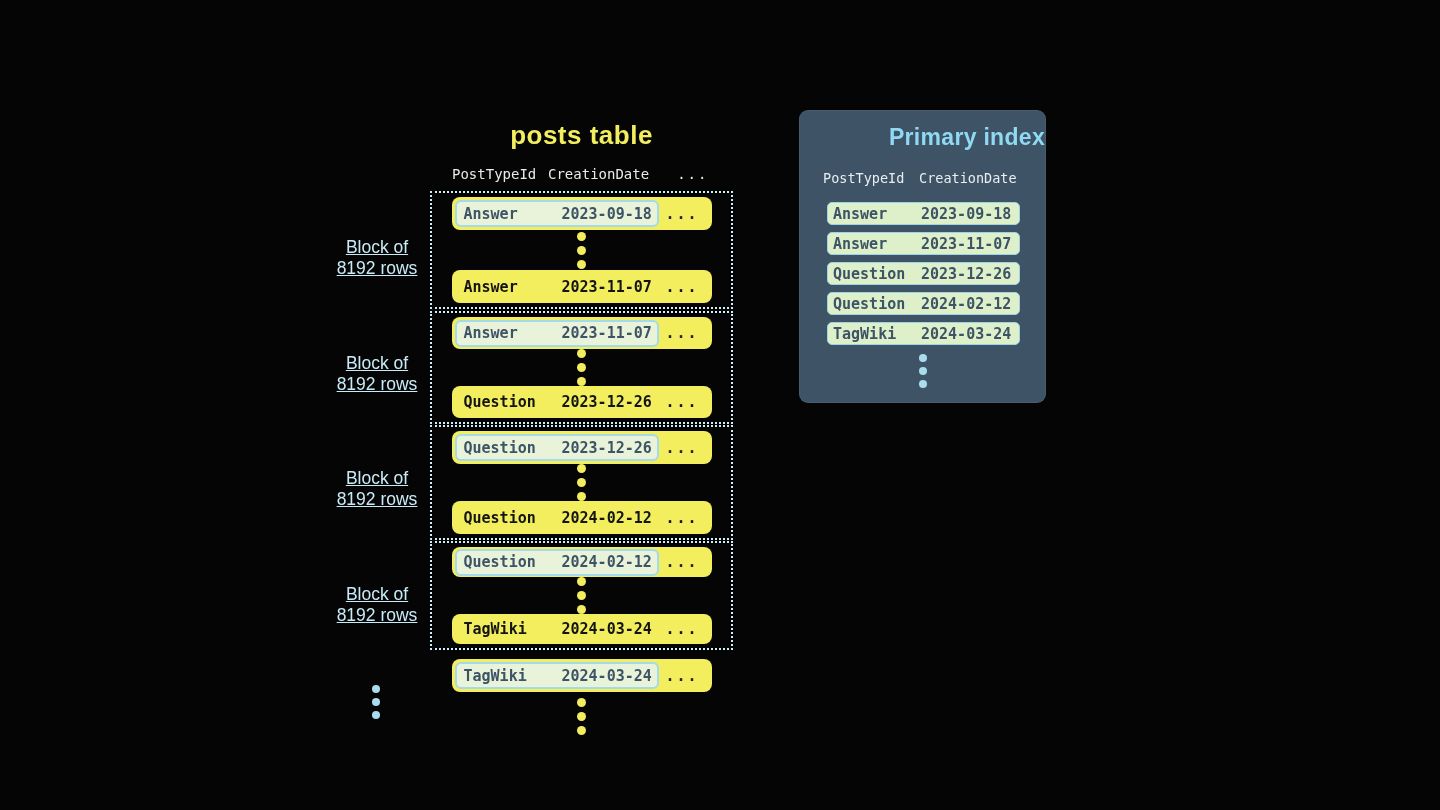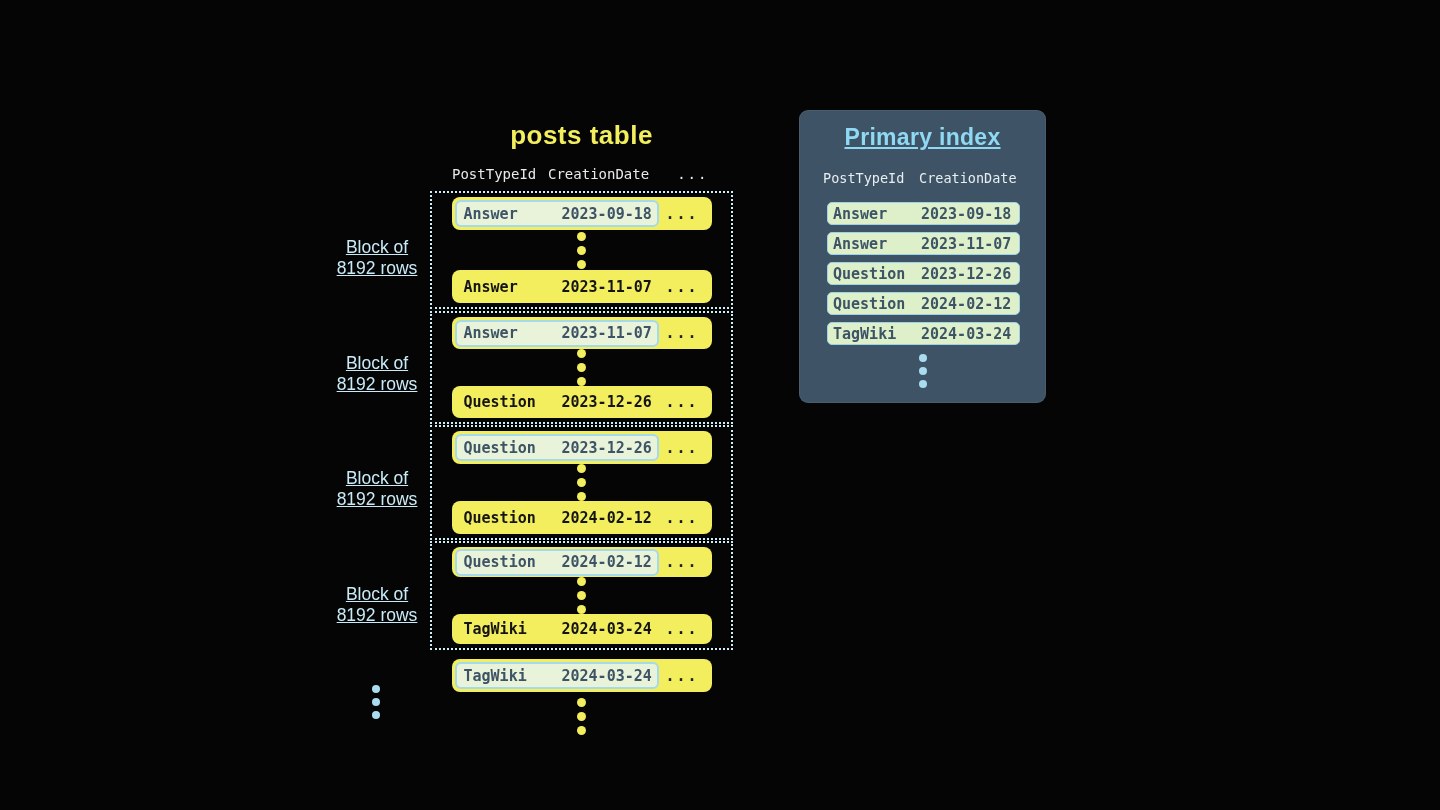--- a/index.html
+++ b/index.html
@@ -56,22 +56,22 @@
     font:400 17.5px var(--sans);line-height:21px;color:var(--label-blue);text-decoration:underline;}
   .bl1{top:237px;} .bl2{top:353px;} .bl3{top:468px;} .bl4{top:584px;}
 
   .overflow-row{position:absolute;left:430px;top:659px;width:303px;display:flex;justify-content:center;}
   .bottom-dots{position:absolute;left:430px;top:698px;width:303px;display:flex;justify-content:center;}
   .left-dots{position:absolute;left:368px;top:685px;width:16px;display:flex;justify-content:center;}
 
   
   .panel{position:absolute;left:799px;top:110px;width:247px;height:293px;box-sizing:border-box;
     background:var(--panel);border-radius:9px;border:1px solid rgba(255,255,255,.06);}
-  .panel-title{position:absolute;left:0;top:13px;width:100%;text-align:center;
-    font:600 23px var(--sans);color:var(--panel-title);letter-spacing:.3px;text-decoration:underline;}
+  .panel-title{position:absolute;left:0;top:13px;width:100%;text-align:right;
+    font:600 23px var(--sans);color:var(--panel-title);letter-spacing:.3px;}
   .panel-header{position:absolute;left:23px;top:59px;display:flex;
     font:400 13.5px var(--mono);color:#e9eef1;}
   .panel-header .h-type{width:96px;}
   .index-rows{position:absolute;left:27px;top:91px;display:flex;flex-direction:column;gap:7px;}
   .index-pill{display:flex;align-items:center;width:193px;height:23px;box-sizing:border-box;
     background:var(--index-fill);border:1.5px solid var(--index-border);border-radius:5px;
     padding:0 4px 0 5px;font:700 15px var(--mono);color:var(--slate);}
   .index-pill .cell-type{width:88px;}
   .panel-dots{position:absolute;left:0;top:243px;width:100%;display:flex;justify-content:center;}
 </style>

